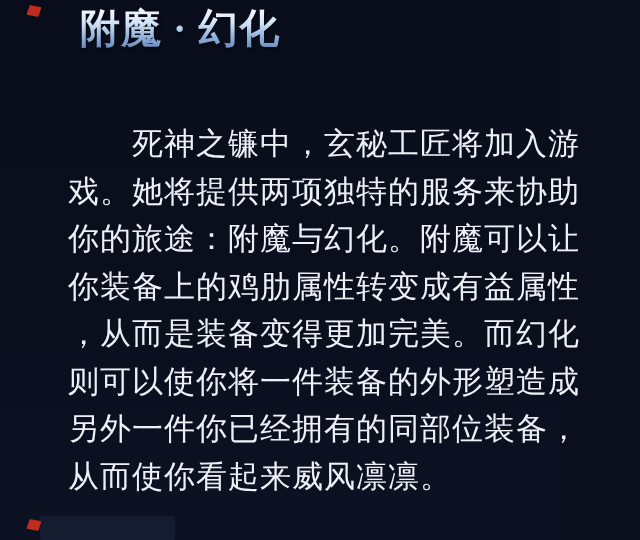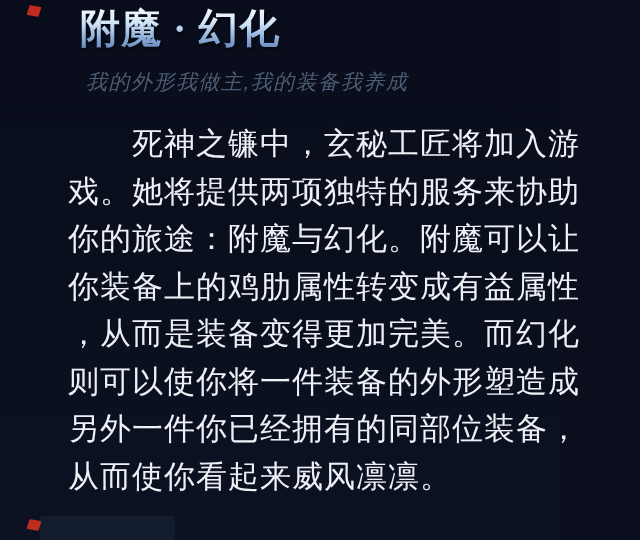--- a/index.html
+++ b/index.html
@@ -79,21 +79,20 @@
 </style>
 </head>
 <body>
 
 <div class="page">
 
   <span class="corner-mark top"></span>
 
   <h1 class="title">附魔 · 幻化</h1>
 
-  <p class="subtitle">我的外形我做主,我的装备我养成</p>
 
   <div class="article-body">　　死神之镰中，玄秘工匠将加入游
 戏。她将提供两项独特的服务来协助
 你的旅途：附魔与幻化。附魔可以让
 你装备上的鸡肋属性转变成有益属性
 ，从而是装备变得更加完美。而幻化
 则可以使你将一件装备的外形塑造成
 另外一件你已经拥有的同部位装备，
 从而使你看起来威风凛凛。</div>
 

